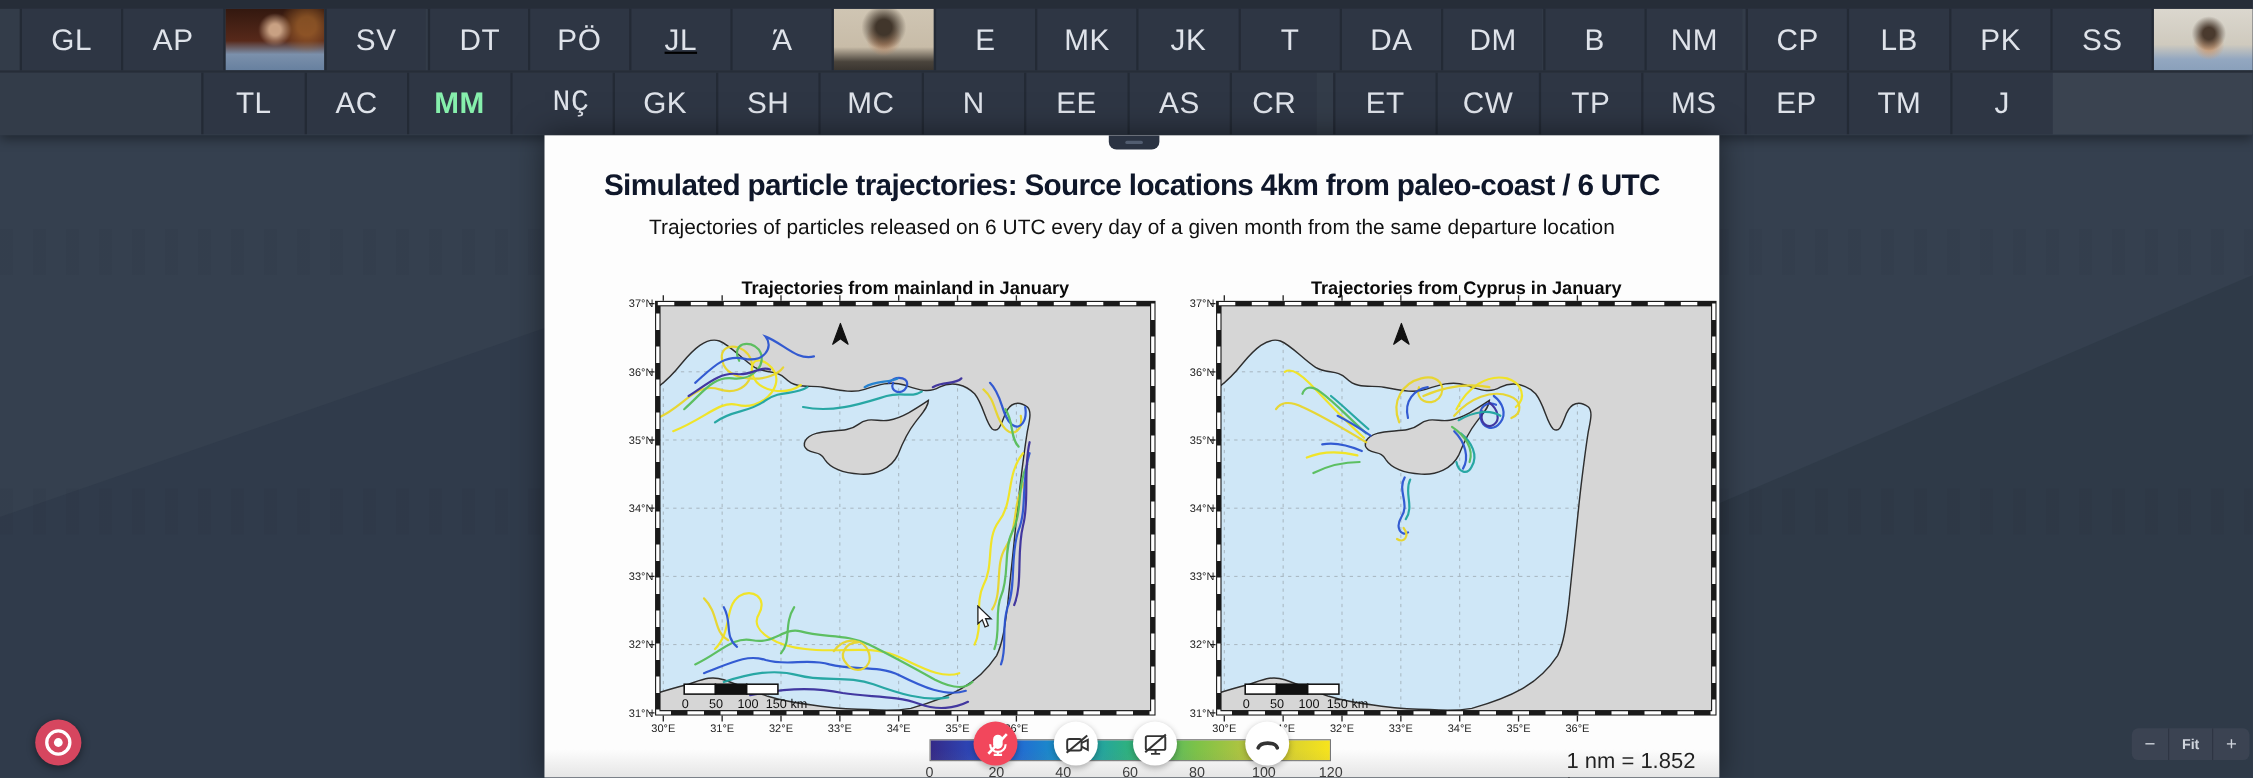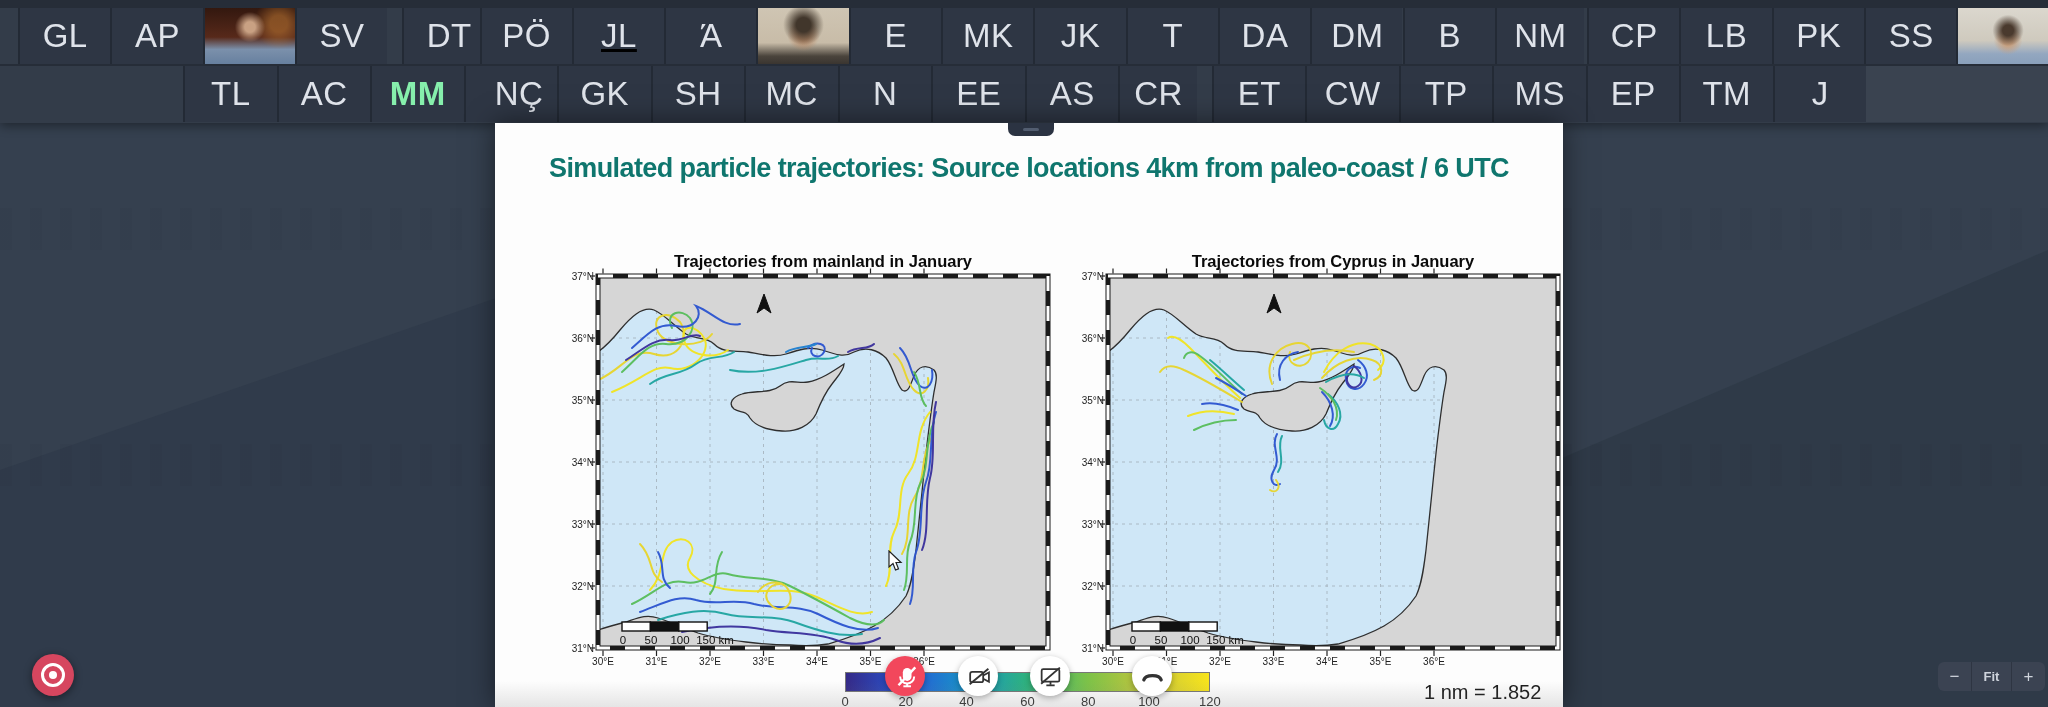--- a/index.html
+++ b/index.html
@@ -12,21 +12,21 @@
   
   #band{position:absolute;left:0;top:0;width:2048px;height:123px;background:#333c49;
         box-shadow:0 3px 10px rgba(0,0,0,.4);}
   #band .topstrip{position:absolute;left:0;top:0;width:100%;height:8px;background:#262d38;}
   #band .rowgap{position:absolute;left:0;top:64px;width:100%;height:2px;background:#262d38;}
   .rowbar{position:absolute;left:0;width:100%;height:56px;}
   #row1{top:8px;} #row2{top:66px;}
   .row2-fill{position:absolute;top:66px;height:56px;background:#3a4350;}
   .ptile{position:absolute;top:0;height:56px;background:#2e3644;border-left:2px solid #232a35;
          display:flex;align-items:center;justify-content:center;overflow:hidden;box-sizing:border-box;}
-  .ptile span{color:#dfe3ea;font-size:33px;letter-spacing:.5px;}
+  .ptile span{color:#dfe3ea;font-size:27px;letter-spacing:.5px;}
   .ptile.active span{color:#86efac;font-weight:bold;}
   .vid{position:absolute;inset:0;}
   .v-warm{background:
     radial-gradient(circle at 50% 34%,#c9a183 0 9%,rgba(201,161,131,0) 26%),
     radial-gradient(circle at 82% 28%,rgba(190,120,50,.55) 0 10%,rgba(190,120,50,0) 30%),
     linear-gradient(180deg,#33180f 0%,#57291a 52%,#7b90ab 74%,#67809f 100%);}
   .v-beige{background:
     radial-gradient(circle at 50% 30%,#41362b 0 12%,rgba(65,54,43,0) 34%),
     radial-gradient(circle at 50% 48%,#b98c6a 0 10%,rgba(185,140,106,0) 30%),
     linear-gradient(180deg,#cfc5b3 0%,#c8bca8 62%,#4a443c 86%,#3a3530 100%);}
@@ -97,21 +97,21 @@
         </div>
         <div class="ptile" style="left: 110.3px; width: 92.3px;">
           <span>AP</span>
         </div>
         <div class="ptile" style="left: 202.6px; width: 92.3px;">
           <div class="vid v-warm"></div>
         </div>
         <div class="ptile" style="left: 294.9px; width: 92.3px;">
           <span>SV</span>
         </div>
-        <div class="ptile" style="left: 402px; width: 92.3px;">
+        <div class="ptile" style="left: 389px; width: 92.3px;">
           <span>DT</span>
         </div>
         <div class="ptile" style="left: 479.5px; width: 92.3px;">
           <span>PÖ</span>
         </div>
         <div class="ptile" style="left: 571.8px; width: 92.3px; text-decoration: underline;">
           <span>JL</span>
         </div>
         <div class="ptile" style="left: 664.1px; width: 92.3px;">
           <span>Ά</span>
@@ -162,21 +162,21 @@
     <div class="rowbar" id="row2">
         <div class="ptile" style="left: 183px; width: 93.5px;">
           <span>TL</span>
         </div>
         <div class="ptile" style="left: 276.5px; width: 93.5px;">
           <span>AC</span>
         </div>
         <div class="ptile active" style="left: 370px; width: 93.5px;">
           <span>MM</span>
         </div>
-        <div class="ptile" style="left: 463.5px; width: 109px;">
+        <div class="ptile" style="left: 463.5px; width: 109px; font-family: Liberation Mono, monospace;">
           <span>NÇ</span>
         </div>
         <div class="ptile" style="left: 557px; width: 93.5px;">
           <span>GK</span>
         </div>
         <div class="ptile" style="left: 650.5px; width: 93.5px;">
           <span>SH</span>
         </div>
         <div class="ptile" style="left: 744px; width: 93.5px;">
           <span>MC</span>
@@ -212,21 +212,22 @@
           <span>TM</span>
         </div>
         <div class="ptile" style="left: 1772.5px; width: 93.5px;">
           <span>J</span>
         </div>
       </div>
     <div class="rowgap"></div>
   </div>
 
   <div id="slide">
-    <div id="slide-title" style="color: #0f766e;">Simulated particle trajectories: Source locations 4km from paleo-coast / 6 UTC</div>
+    <div id="slide-title" style="color: #0f172a;">Simulated particle trajectories: Source locations 4km from paleo-coast / 6 UTC</div>
+    <div id="slide-subtitle">Trajectories of particles released on 6 UTC every day of a given month from the same departure location</div>
     <svg id="map0" class="mapsvg" width="508" height="428">
         <rect x="36" y="24" width="450" height="372" fill="#cfe7f7"></rect>
         <g stroke="#9aa5ad" stroke-width="0.8" stroke-dasharray="3 4" opacity="0.85">
           <line x1="41" y1="24" x2="41" y2="396"></line>
           <line x1="94.5" y1="24" x2="94.5" y2="396"></line>
           <line x1="148" y1="24" x2="148" y2="396"></line>
           <line x1="201.5" y1="24" x2="201.5" y2="396"></line>
           <line x1="255" y1="24" x2="255" y2="396"></line>
           <line x1="308.5" y1="24" x2="308.5" y2="396"></line>
           <line x1="362" y1="24" x2="362" y2="396"></line>

